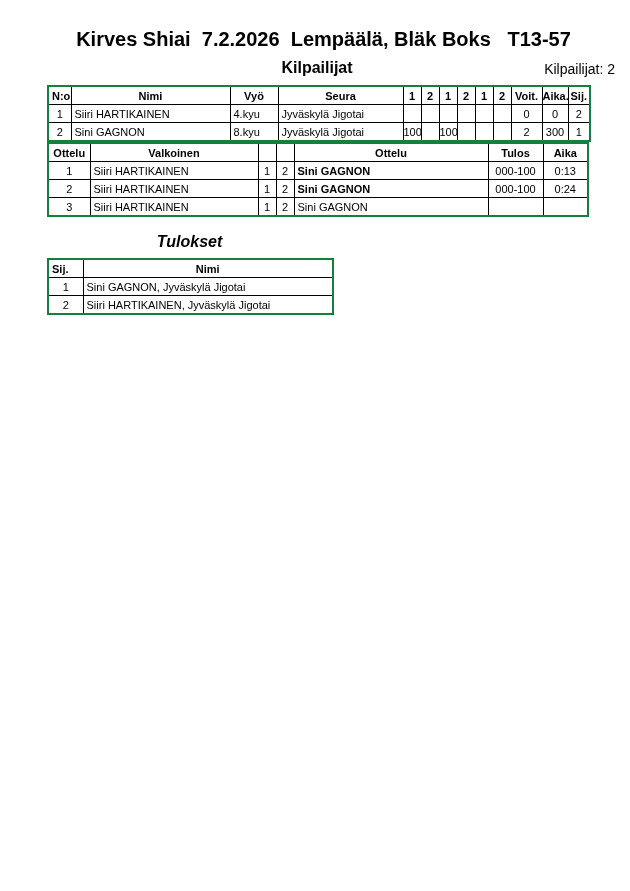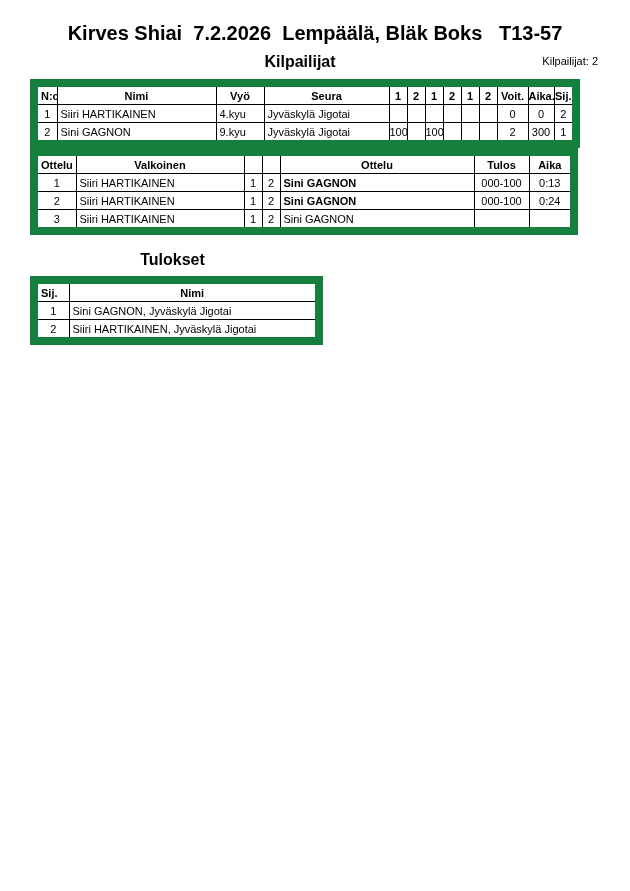--- a/index.html
+++ b/index.html
@@ -2,44 +2,44 @@
 <html><head>
 <meta charset="utf-8">
 <style>
   html, body { margin: 0; padding: 0; }
   body {
     width: 630px; height: 891px;
     background: #ffffff; color: #000000;
     font-family: "Liberation Sans", sans-serif;
     position: relative; overflow: hidden;
   }
-  .page { padding: 22px 30px 0 30px; }
+  .page { padding: 28px 30px 0 30px; margin-left: 17px; }
   .title {
     font-size: 20px; font-weight: bold; text-align: center;
     white-space: pre; margin: 0 0 8px 0;
   }
   .w540 { width: 540px; }
   .heading-row { position: relative; margin-bottom: 8px; }
   .section-heading { font-size: 16px; font-weight: bold; text-align: center; }
   .count-label {
     position: absolute; top: 2px; right: -28px;
-    font-size: 11px; font-weight: normal;
+    font-size: 14px; font-weight: normal;
   }
-  table.tbl { border-collapse: collapse; table-layout: fixed; border: 8px solid #15803d; }
+  table.tbl { border-collapse: collapse; table-layout: fixed; border: 2px solid #15803d; }
   .tbl th, .tbl td {
     border: 1px solid #000; font-size: 11px; height: 17px;
     padding: 0 3px; white-space: nowrap; overflow: hidden;
     text-align: center; font-weight: normal;
   }
   .tbl th { font-weight: bold; }
   .l { text-align: left !important; }
   .s { padding: 0 !important; }
   .bold { font-weight: bold !important; }
   .heading-matches { margin: 18px 0 6px 0; }
-  .heading-results { margin: 16px 0 7px 0; width: 285px; }
+  .heading-results { margin: 16px 0 7px 0; width: 285px; font-style: italic; }
 </style>
 </head>
 <body>
 
 <div class="page">
 
   <h1 class="title">Kirves Shiai  7.2.2026  Lempäälä, Bläk Boks   T13-57</h1>
 
   <div class="heading-row w540">
     <div class="section-heading">Kilpailijat</div>
@@ -91,21 +91,21 @@
         <td class="s"></td>
         <td class="s"></td>
         <td class="s"></td>
         <td class="s">0</td>
         <td class="s">0</td>
         <td class="s">2</td>
       </tr>
       <tr>
         <td>2</td>
         <td class="l">Sini GAGNON</td>
-        <td class="l">9.kyu</td>
+        <td class="l">8.kyu</td>
         <td class="l">Jyväskylä Jigotai</td>
         <td class="s">100</td>
         <td class="s"></td>
         <td class="s">100</td>
         <td class="s"></td>
         <td class="s"></td>
         <td class="s"></td>
         <td class="s">2</td>
         <td class="s">300</td>
         <td class="s">1</td>

